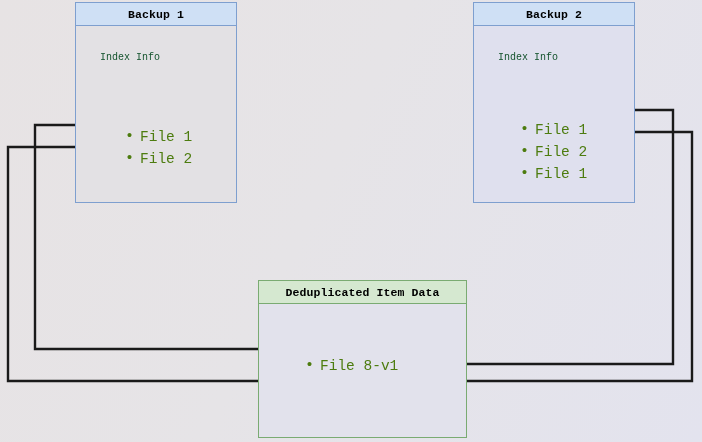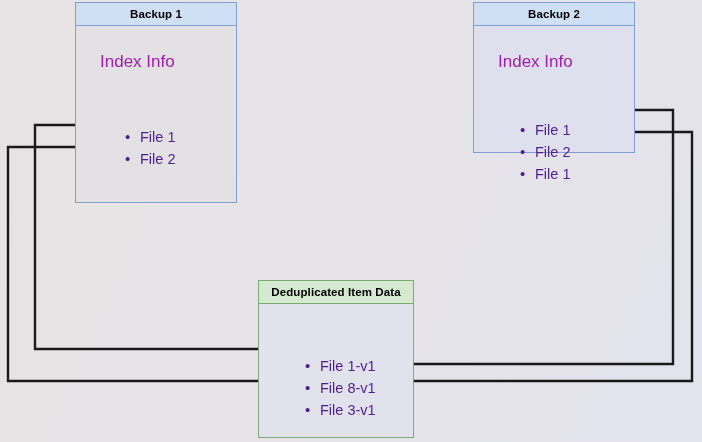--- a/index.html
+++ b/index.html
@@ -25,20 +25,21 @@
     top: 0;
     width: 702px;
     height: 442px;
     pointer-events: none;
   }
   .node {
     position: absolute;
     box-sizing: border-box;
     border: 1.6px solid var(--stroke);
     background: var(--body);
+    font-family: Liberation Mono, monospace;
   }
   .node-header {
     box-sizing: border-box;
     height: 23px;
     background: var(--head);
     border-bottom: 1.6px solid var(--stroke);
     display: flex;
     align-items: center;
     justify-content: center;
     font-size: 11.5px;
@@ -47,57 +48,57 @@
     letter-spacing: 0.1px;
   }
   .node-body {
     position: relative;
     height: calc(100% - 23px);
   }
   .node-caption {
     position: absolute;
     left: 24px;
     top: 26px;
-    font-size: 17px;
-    color: #a21caf;
+    font-size: 10px;
+    color: #14532d;
   }
   ul.items {
     list-style: none;
     margin: 0;
     padding: 0;
     position: absolute;
   }
   ul.items li {
     position: relative;
     font-size: 14.5px;
-    color: #4c1d95;
+    color: #4d7c0f;
     line-height: 22px;
     padding-left: 17px;
     white-space: nowrap;
   }
   ul.items li::before {
     content: "\2022";
     position: absolute;
     left: 2px;
     top: 0;
     font-size: 15px;
     line-height: 22px;
   }
   #backup1 {
     left: 75px; top: 2px; width: 162px; height: 201px;
     --stroke: #7e9fcf; --head: #cfe0f5; --body: #e3e1e4;
   }
   #backup1 ul.items { left: 47px; top: 100px; }
   #backup2 {
-    left: 473px; top: 2px; width: 162px; height: 151px;
+    left: 473px; top: 2px; width: 162px; height: 201px;
     --stroke: #7e9fcf; --head: #cfe0f5; --body: #dfe0ee;
   }
   #backup2 ul.items { left: 44px; top: 93px; }
   #dedup {
-    left: 258px; top: 280px; width: 156px; height: 158px; text-align: right;
+    left: 258px; top: 280px; width: 209px; height: 158px; text-align: right;
     --stroke: #7aab72; --head: #d5e8d0; --body: #e2e2ec;
   }
   #dedup ul.items { left: 44px; top: 51px; }
 </style>
 </head>
 <body>
 
 <div id="canvas">
 
   <svg class="edges" viewBox="0 0 702 442">
@@ -134,20 +135,18 @@
         <li>File 2</li>
         <li>File 1</li>
       </ul>
     </div>
   </div>
 
   <div class="node" id="dedup">
     <div class="node-header">Deduplicated Item Data</div>
     <div class="node-body">
       <ul class="items">
-        <li>File 1-v1</li>
         <li>File 8-v1</li>
-        <li>File 3-v1</li>
       </ul>
     </div>
   </div>
 
 </div>
 
 </body></html>

